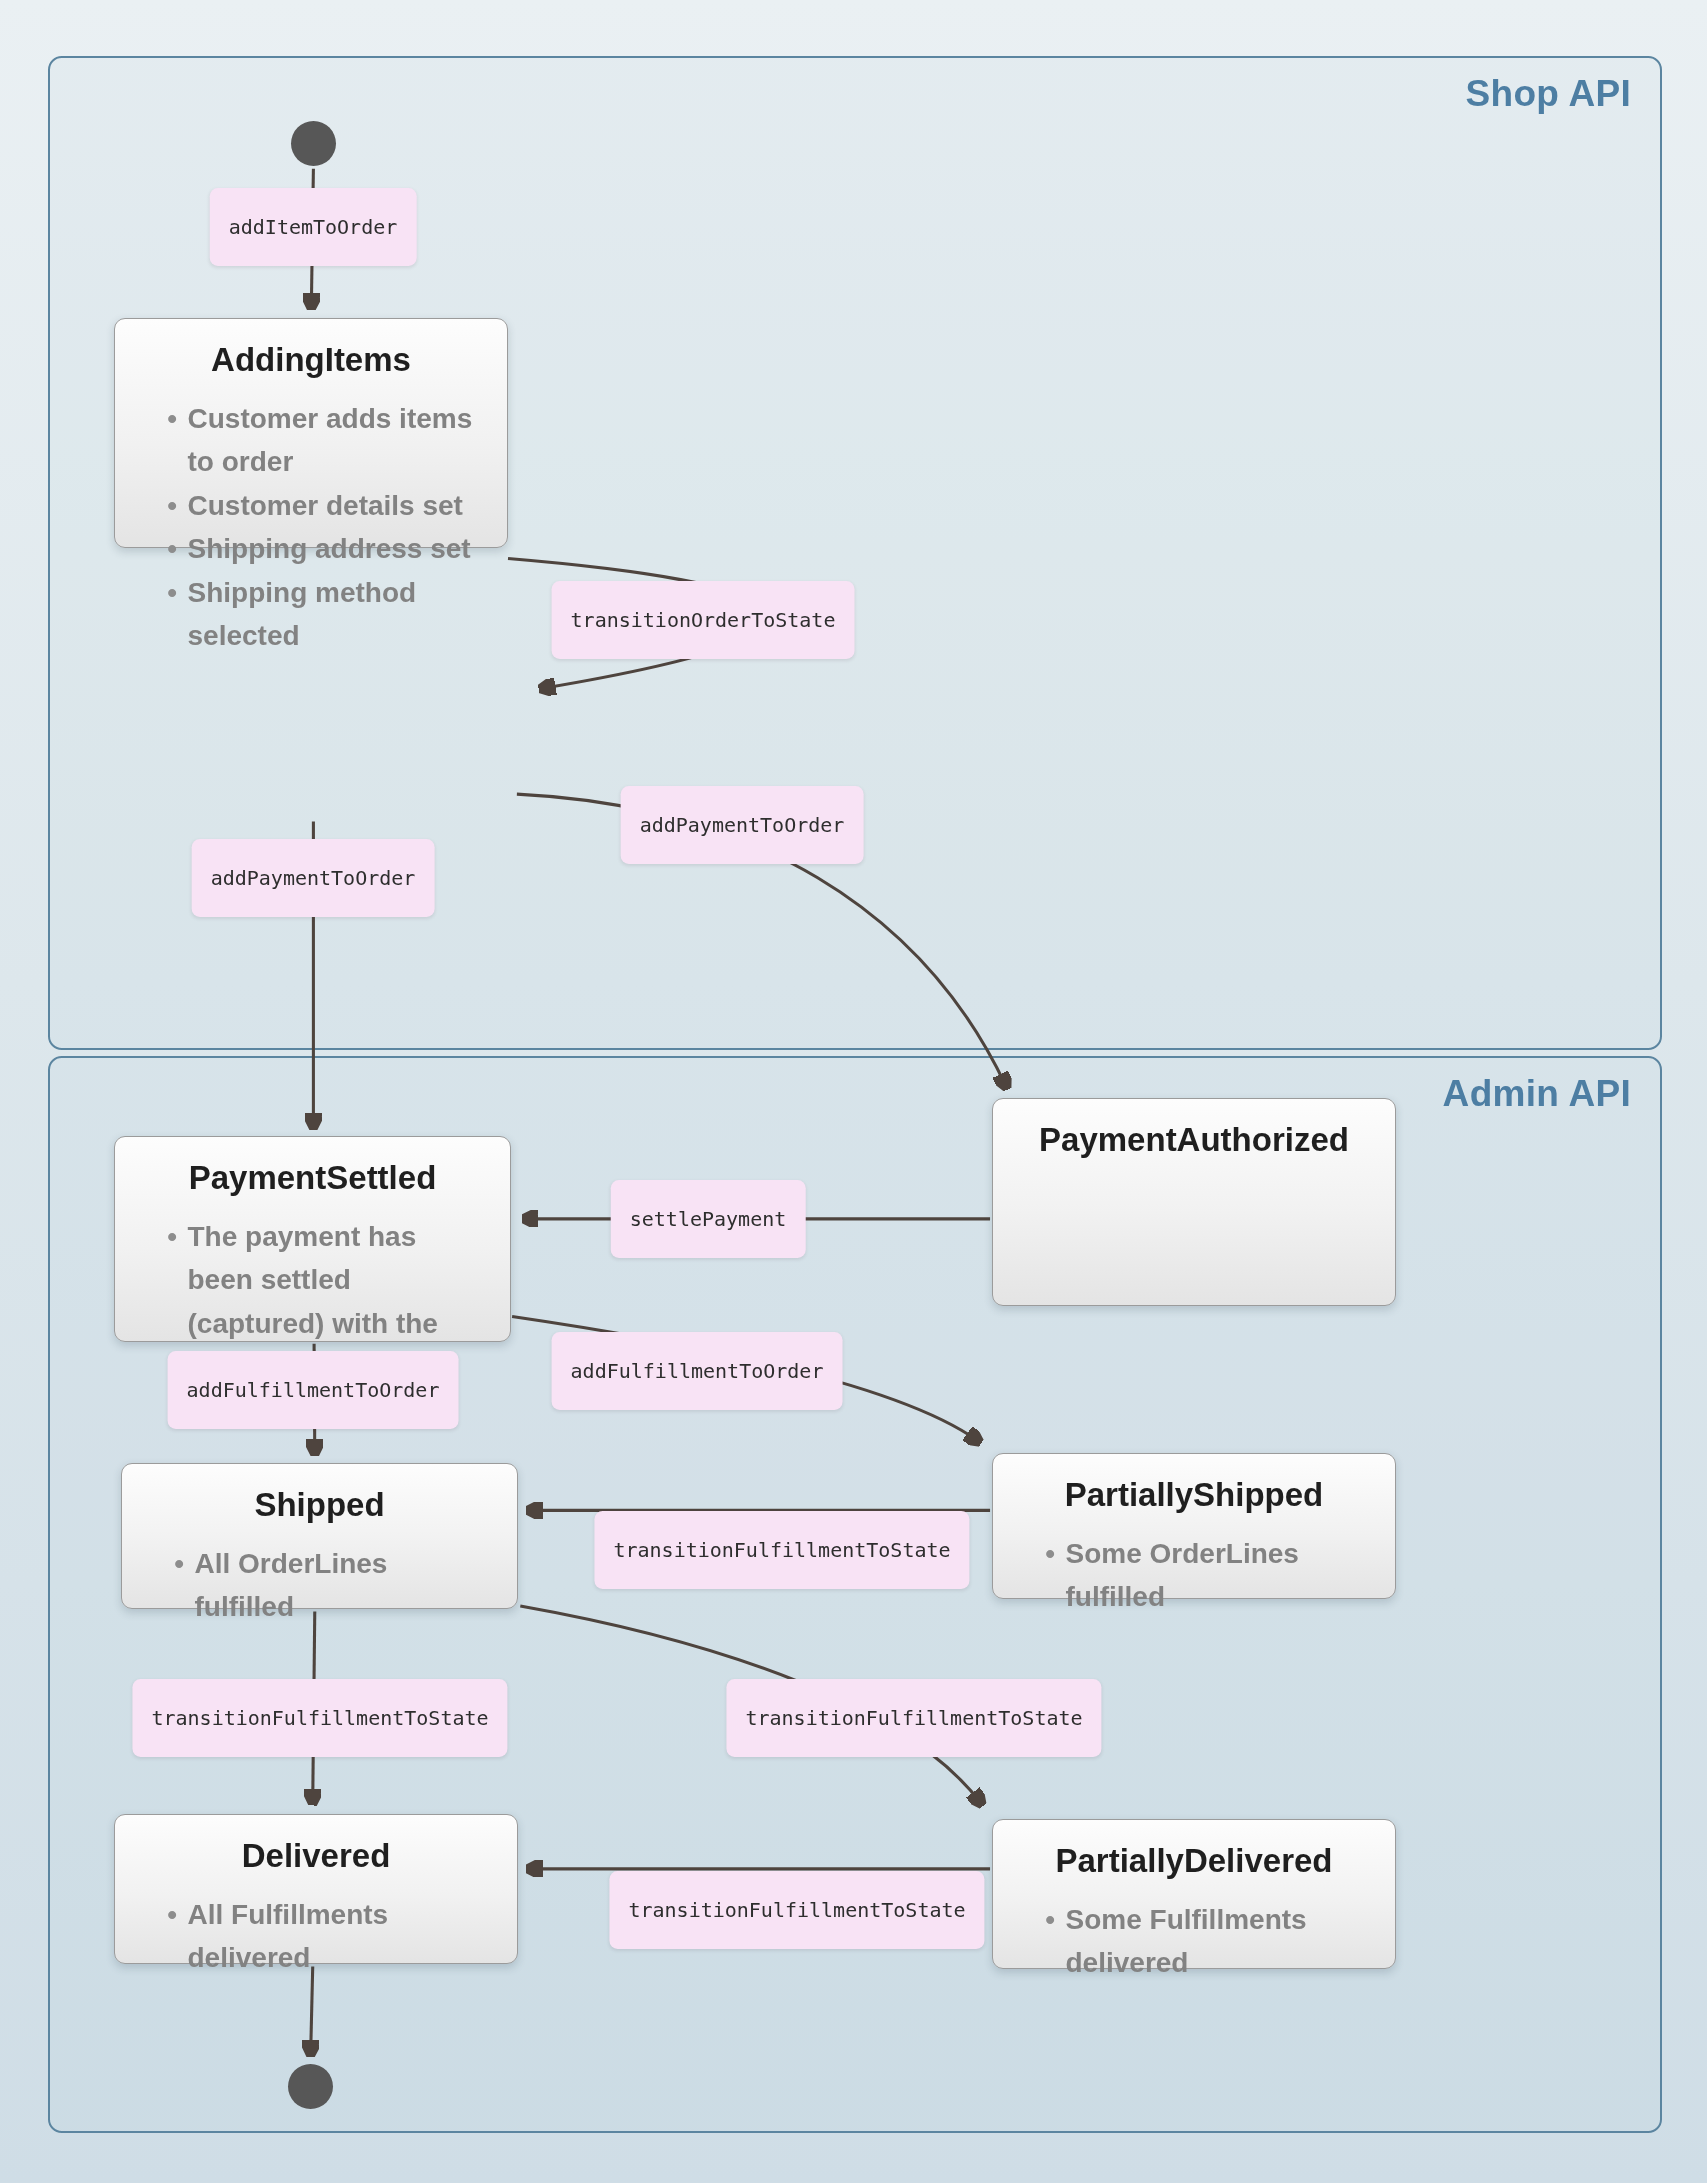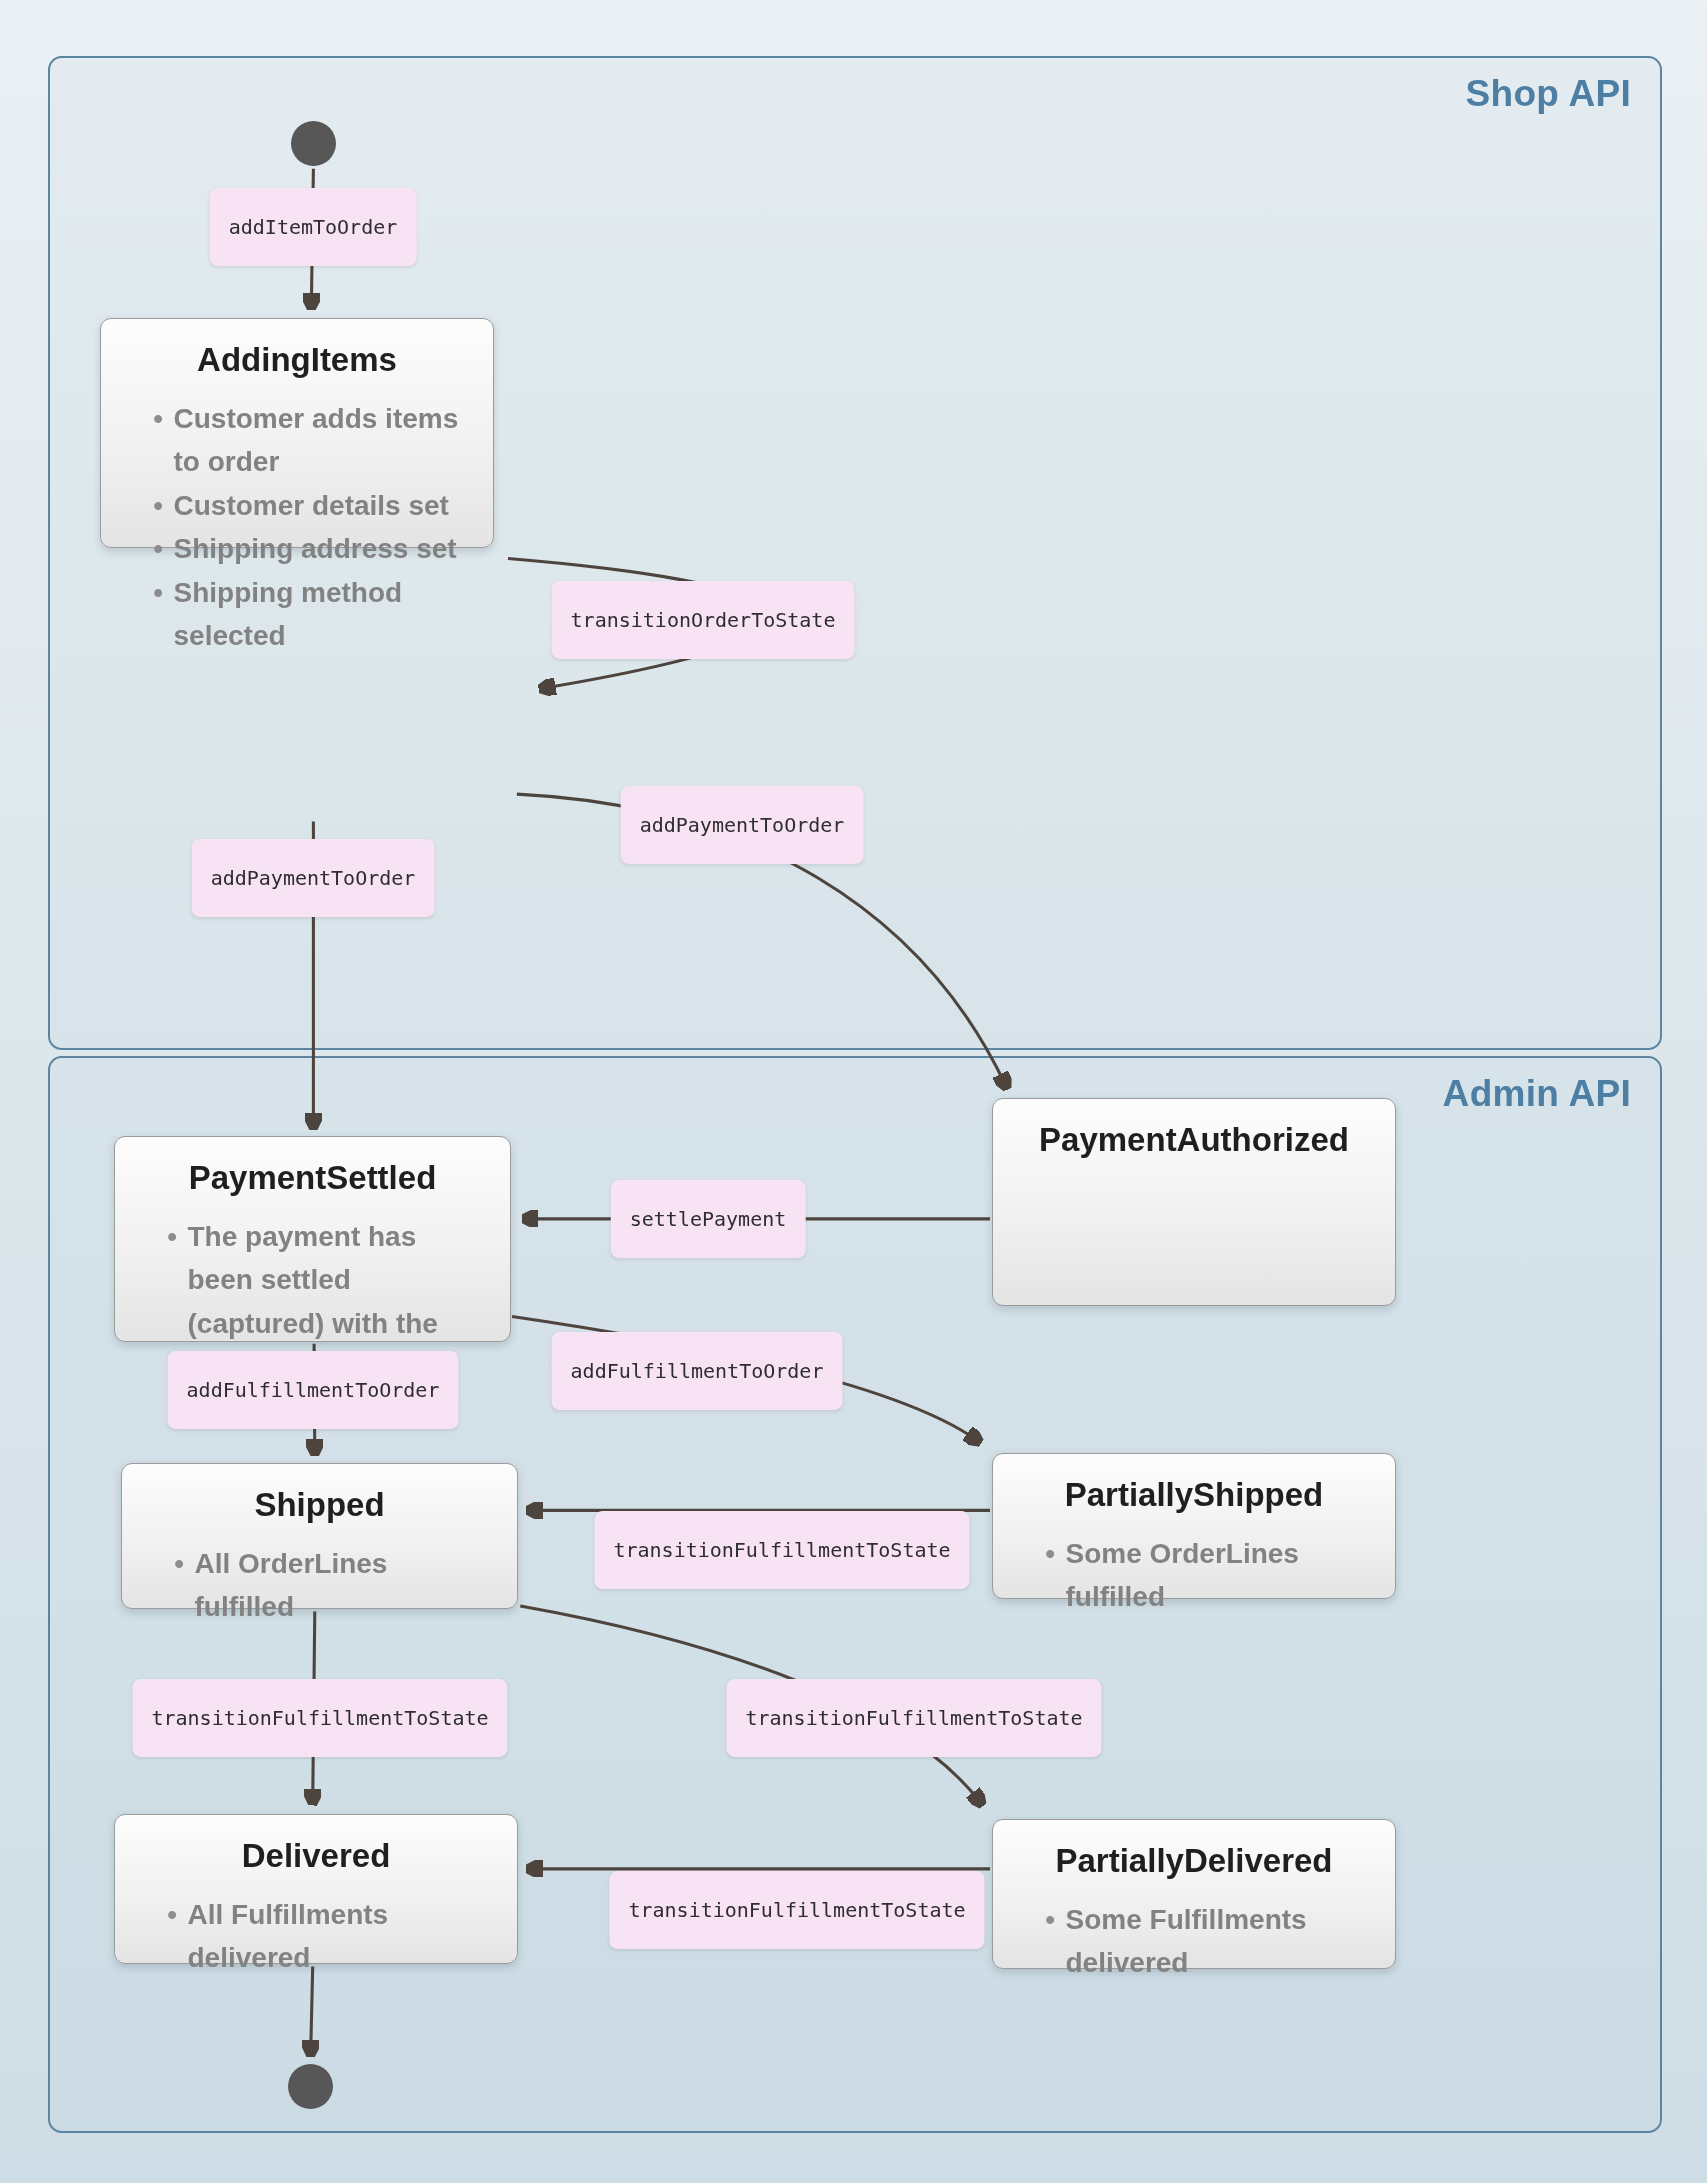--- a/index.html
+++ b/index.html
@@ -119,21 +119,21 @@
     <path d="M 1450 2212 L 776 2212" marker-end="url(#arrowhead)"></path>
     <path d="M 461 2360 L 458 2638" marker-end="url(#arrowhead)"></path>
     <path d="M 762 2352 C 1060 2405, 1330 2500, 1436 2640" marker-end="url(#arrowhead)"></path>
     <path d="M 1450 2737 L 776 2737" marker-end="url(#arrowhead)"></path>
     <path d="M 458 2880 L 455 3006" marker-end="url(#arrowhead)"></path>
   </svg>
 
   <div class="node-dot" style="left:291px; top:121px;"></div>
   <div class="node-dot" style="left:288px; top:2064px;"></div>
 
-  <div class="state" style="left:100px; top:318px; width:394px; height:230px;">
+  <div class="state" style="left:114px; top:318px; width:394px; height:230px;">
     <div class="state-title">AddingItems</div>
     <ul class="bullets">
       <li>Customer adds items to order</li>
       <li>Customer details set</li>
       <li>Shipping address set</li>
       <li>Shipping method selected</li>
     </ul>
   </div>
 
 

